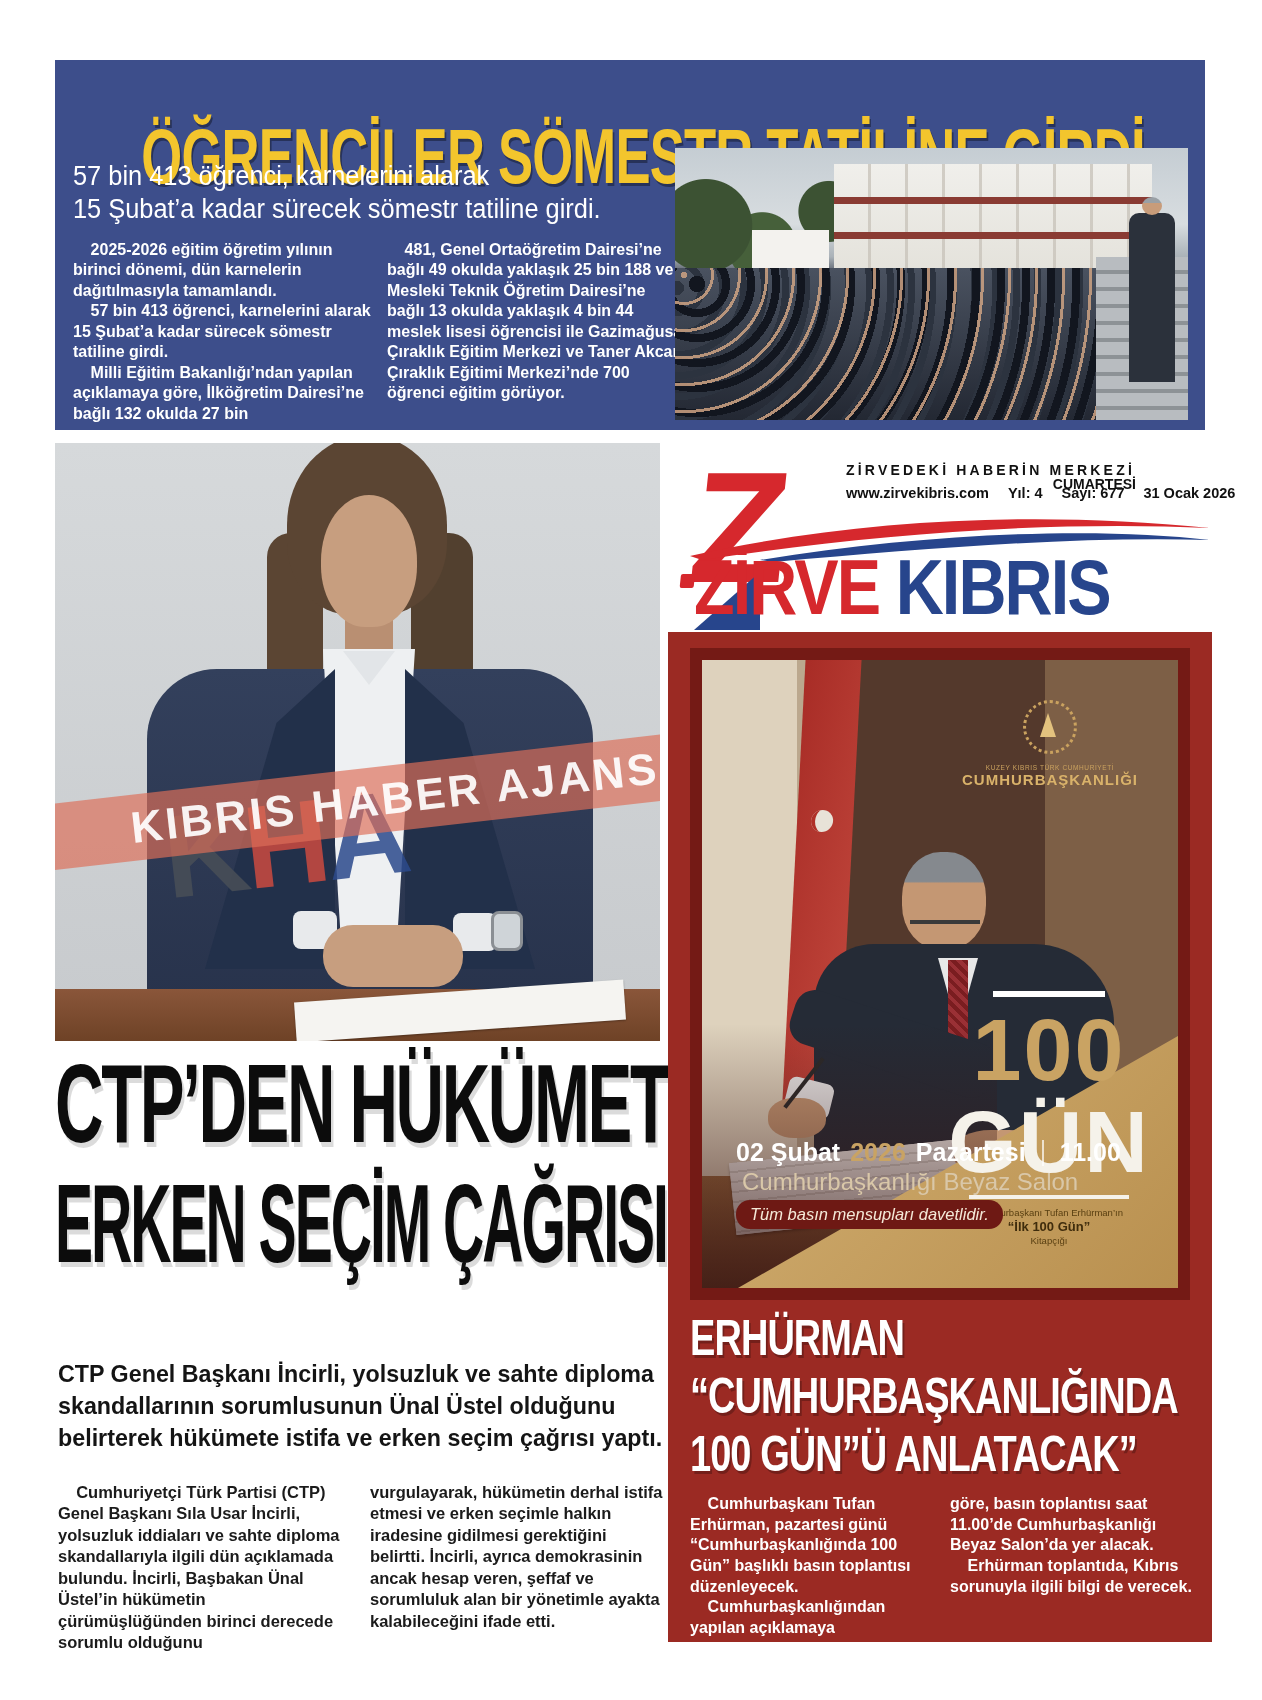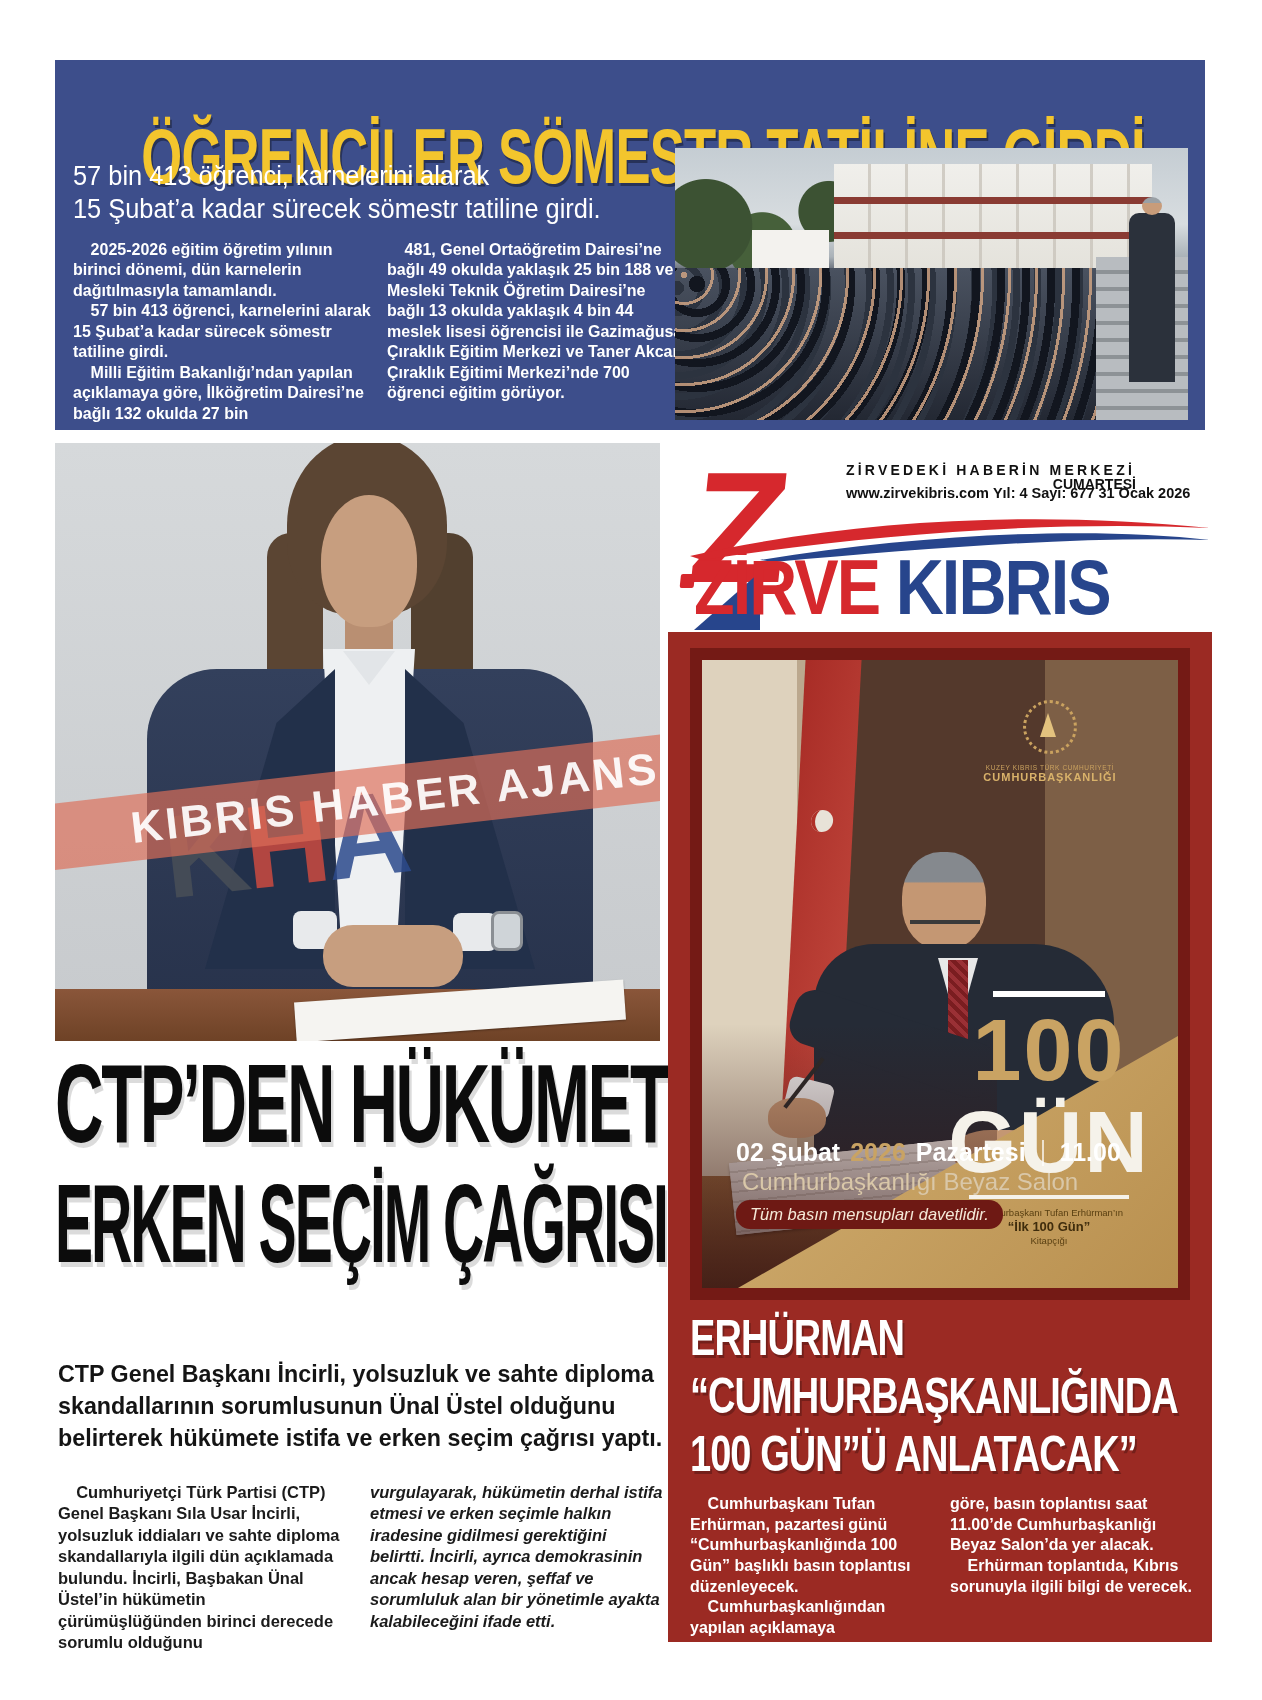--- a/index.html
+++ b/index.html
@@ -47,21 +47,21 @@
   .ps-speaker:before{content:"";position:absolute;left:28%;top:-16px;width:20px;height:18px;border-radius:50%;
     background:linear-gradient(#9aa0a5 0 35%,#c89c7a 35%);}
 
   
   .mast-z{position:absolute;left:692px;top:448px;font-size:158px;line-height:1;font-weight:bold;color:#d6282d;
     transform:skewX(-6deg);}
   .mast-z:after{content:"";position:absolute;left:-6px;bottom:18px;width:14px;height:14px;background:#d6282d;border-radius:2px;}
   .mast-tagline{position:absolute;left:846px;top:462px;width:300px;font-size:14px;font-weight:bold;color:#111;
     letter-spacing:3.2px;white-space:nowrap;}
   .mast-info{position:absolute;left:846px;top:485px;width:290px;font-size:14.5px;font-weight:bold;color:#111;
-    display:flex;gap:4px;white-space:nowrap;}
+    display:flex;gap:19px;white-space:nowrap;}
   .mast-day{position:absolute;left:1036px;top:476px;width:100px;text-align:right;font-size:14px;font-weight:bold;color:#111;}
   .mast-swoosh{position:absolute;left:690px;top:514px;}
   .mast-accent{position:absolute;left:694px;top:572px;width:66px;height:58px;background:#27458c;
     clip-path:polygon(0 100%,100% 0,100% 100%);}
   .mast-title{position:absolute;left:694px;top:544px;width:520px;font-size:70px;font-weight:bold;letter-spacing:-2px;
     white-space:nowrap;transform:scale(0.95,1.1);transform-origin:top left;}
   .mast-title .t-red{color:#d6282d;position:relative;}
   .mast-title .t-blue{color:#27458c;}
 
   
@@ -99,37 +99,37 @@
   
   .main-hl{position:absolute;left:55px;width:610px;font-weight:bold;color:#0c0c0c;white-space:nowrap;
     letter-spacing:-3px;text-shadow:3px 4px 0 rgba(0,0,0,.14);line-height:1;font-size:84px;}
   .main-hl1{top:1048px;transform:scale(0.80,1.32);transform-origin:top left;}
   .main-hl2{top:1168px;transform:scale(0.68,1.32);transform-origin:top left;}
   .main-sub{position:absolute;left:58px;top:1358px;font-size:24px;font-weight:bold;color:#141414;line-height:1.33;}
   .main-sub div{white-space:nowrap;transform:scaleX(0.97);transform-origin:left;}
   .main-body{position:absolute;top:1482px;font-size:16.5px;font-weight:bold;color:#1b1b1b;line-height:1.3;}
   .main-body p{margin:0;text-indent:1.1em;}
   .mcol1{left:58px;width:296px;}
-  .mcol2{left:370px;width:296px;font-style:italic;}
+  .mcol2{left:370px;width:296px;}
   .mcol2 p{text-indent:0;}
 
   
   .red-block{position:absolute;left:668px;top:632px;width:544px;height:1010px;background:#9b2a23;}
   .poster{position:absolute;left:22px;top:16px;width:476px;height:628px;border:12px solid #741a15;
     overflow:hidden;background:linear-gradient(90deg,#ded2bd 0 20%,#bba88e 20% 28%,#54392c 28% 72%,#7d5f46 72% 100%);}
   .po-flag{position:absolute;left:92px;top:0;width:56px;height:440px;background:linear-gradient(100deg,#a82c26,#c2483d);
     transform:skewX(-3deg);}
   .po-flag:before{content:"";position:absolute;left:14px;top:150px;width:22px;height:22px;border-radius:50%;
     background:#e8e2d8;box-shadow:8px 0 0 -4px #b03028 inset;}
   .po-emblem{position:absolute;right:28px;top:40px;width:200px;text-align:center;color:#caa25f;}
   .po-emblem .ring{display:inline-block;width:48px;height:48px;border-radius:50%;border:3px dotted #caa25f;position:relative;}
   .po-emblem .ring:after{content:"";position:absolute;left:14px;top:10px;width:16px;height:24px;background:#e3c27e;
     clip-path:polygon(50% 0,100% 100%,0 100%);}
   .po-emblem .e1{font-size:6.5px;letter-spacing:.6px;margin-top:6px;}
-  .po-emblem .e2{font-size:11px;font-weight:bold;letter-spacing:1px;color:#d9b26a;}
+  .po-emblem .e2{font-size:15px;font-weight:bold;letter-spacing:1px;color:#d9b26a;}
   .po-head{position:absolute;left:200px;top:192px;width:84px;height:98px;border-radius:46%;
     background:linear-gradient(#85898e 0 30%,#c49773 32%);}
   .po-glasses{position:absolute;left:208px;top:248px;width:70px;height:12px;border-bottom:4px solid #3a3a3a;}
   .po-suit{position:absolute;left:112px;top:284px;width:300px;height:250px;background:#252b36;border-radius:60px 80px 0 0;}
   .po-shirt{position:absolute;left:236px;top:298px;width:40px;height:72px;background:#e8e8e8;
     clip-path:polygon(0 0,100% 0,50% 100%);}
   .po-tie{position:absolute;left:246px;top:300px;width:20px;height:100px;
     background:repeating-linear-gradient(45deg,#7a1d20 0 4px,#9a3035 4px 8px);}
   .po-arm{position:absolute;left:86px;top:356px;width:210px;height:56px;background:#252b36;transform:rotate(18deg);border-radius:20px;}
   .po-cuff{position:absolute;left:84px;top:420px;width:46px;height:36px;background:#e9e9e9;border-radius:8px;transform:rotate(14deg);}

